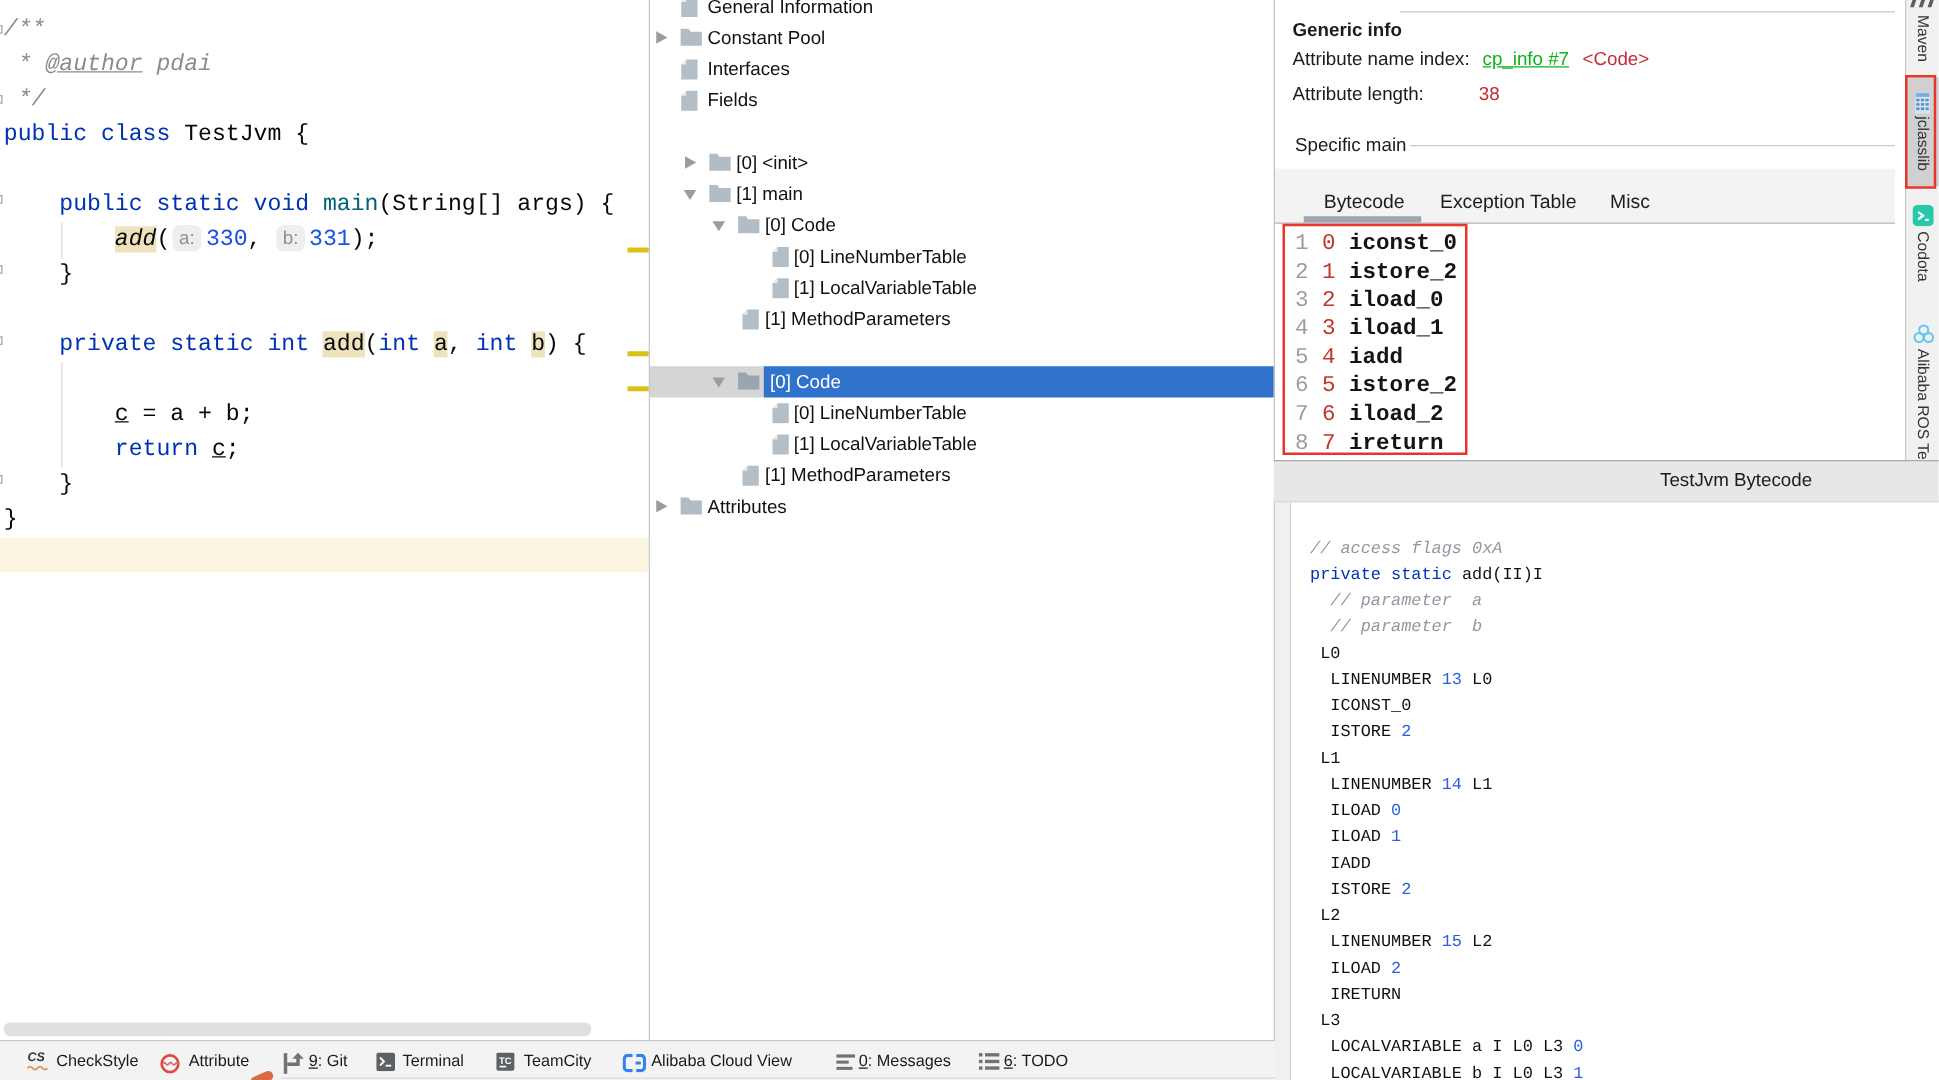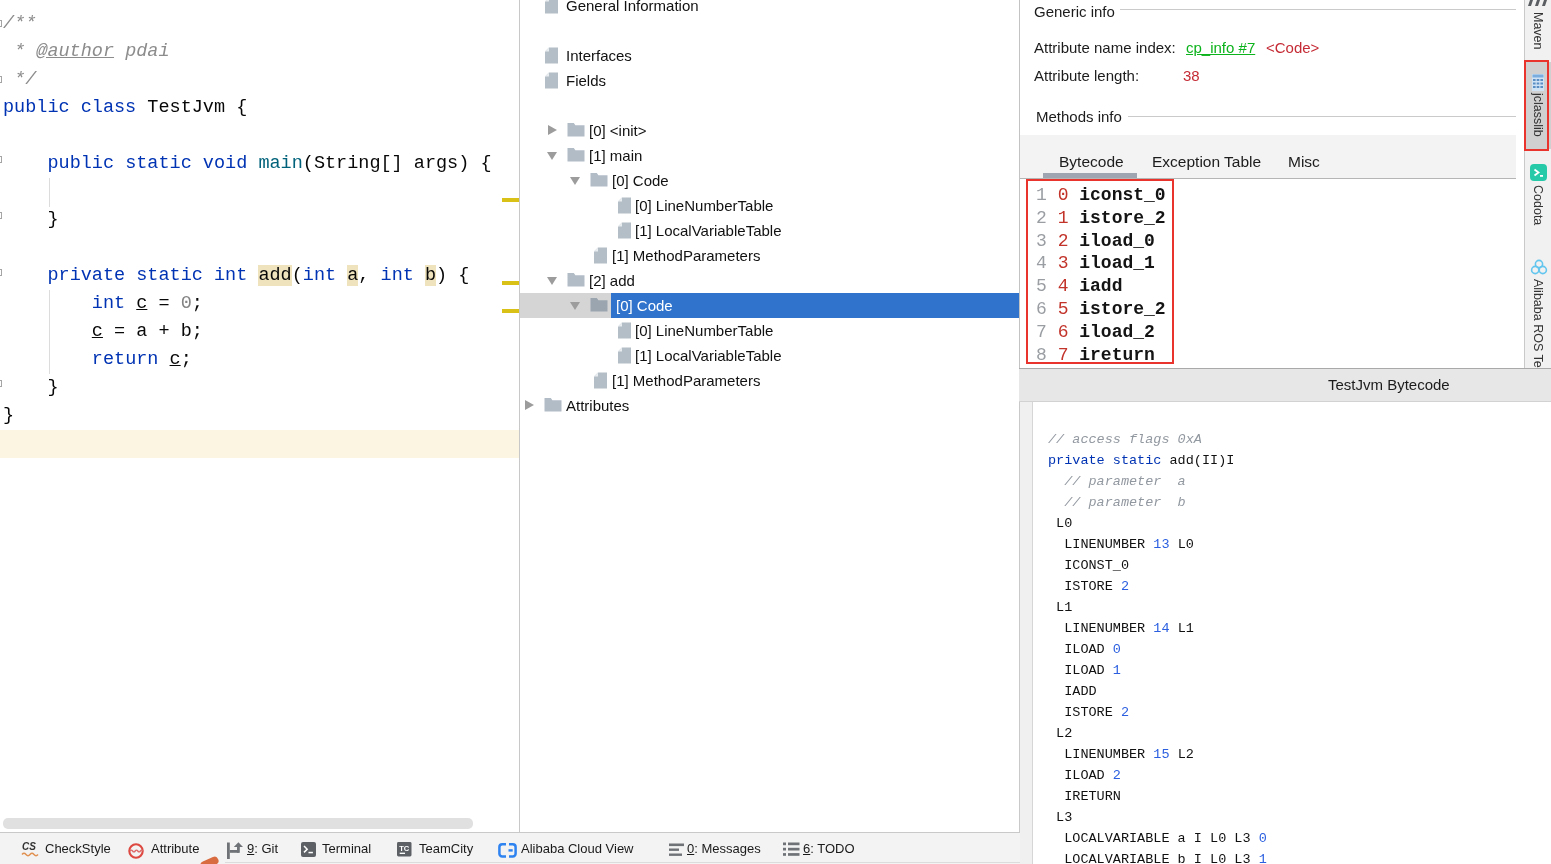--- a/index.html
+++ b/index.html
@@ -78,23 +78,23 @@
 <body>
 <div id="page">
 
   <div id="editor">
     <div class="caretline"></div>
     <div class="cl" style="top:10px;"><span class="cmt">/**</span></div>
     <div class="cl" style="top:38px;"><span class="cmt"> * <span style="text-decoration:underline">@author</span> pdai</span></div>
     <div class="cl" style="top:66px;"><span class="cmt"> */</span></div>
     <div class="cl" style="top:94px;"><span class="kw">public class</span> TestJvm {</div>
     <div class="cl" style="top:150px;">    <span class="kw">public static void</span> <span class="mth">main</span>(String[] args) {</div>
+    <div class="cl" style="top:178px;">        <i class="hl">add</i>(<span class="pill" style="margin-left:2px;margin-right:4px;">a:</span><span class="num">330</span>,<span class="pill" style="margin-left:12px;margin-right:3.5px;">b:</span><span class="num">331</span>);</div>
     <div class="cl" style="top:206px;">    }</div>
     <div class="cl" style="top:262px;">    <span class="kw">private static int</span> <span class="hl">add</span>(<span class="kw">int</span> <span class="hl">a</span>, <span class="kw">int</span> <span class="hl">b</span>) {</div>
-    <div class="cl" style="top:290px;">        <span class="kw">int</span> <u>c</u> = <span style="color:#848484;">0</span>;</div>
     <div class="cl" style="top:318px;">        <u>c</u> = a + b;</div>
     <div class="cl" style="top:346px;">        <span class="kw">return</span> <u>c</u>;</div>
     <div class="cl" style="top:374px;">    }</div>
     <div class="cl" style="top:402px;">}</div>
     <div class="iguide" style="left:49px; top:178px; height:29px;"></div>
     <div class="iguide" style="left:49px; top:290px; height:84px;"></div>
     <div class="fold" style="top:20px;"></div>
     <div class="fold" style="top:76px;"></div>
     <div class="fold" style="top:156px;"></div>
     <div class="fold" style="top:212px;"></div>
@@ -109,20 +109,27 @@
   <div class="vline" style="left:519px; top:0; height:832px;"></div>
 
   <div id="tree">
     <div class="trow" style="top:-7px;">
         <span class="ticon" style="left:24px;"><svg width="15" height="17" viewBox="0 0 15 17">
             <path d="M5 .5 H14 V16.5 H1 V4.5 z" fill="#b4bec7"></path>
             <path d="M5 .5 L1 4.5 H5 z" fill="#e9edf0"></path>
           </svg></span>
         <span class="tlabel" style="left:46px;">General Information</span>
       </div>
+    <div class="trow" style="top:18px;">
+        <span class="arr-c" style="left:5px;"></span>
+        <span class="ticon" style="left:24px;"><svg width="18" height="15" viewBox="0 0 18 15">
+            <path d="M.5 1h6.3l1.6 2.3h9.1v11.2h-17z" fill="#b2bcc7"></path>
+          </svg></span>
+        <span class="tlabel" style="left:46px;">Constant Pool</span>
+      </div>
     <div class="trow" style="top:43px;">
         <span class="ticon" style="left:24px;"><svg width="15" height="17" viewBox="0 0 15 17">
             <path d="M5 .5 H14 V16.5 H1 V4.5 z" fill="#b4bec7"></path>
             <path d="M5 .5 L1 4.5 H5 z" fill="#e9edf0"></path>
           </svg></span>
         <span class="tlabel" style="left:46px;">Interfaces</span>
       </div>
     <div class="trow" style="top:68px;">
         <span class="ticon" style="left:24px;"><svg width="15" height="17" viewBox="0 0 15 17">
             <path d="M5 .5 H14 V16.5 H1 V4.5 z" fill="#b4bec7"></path>
@@ -164,27 +171,20 @@
             <path d="M5 .5 L1 4.5 H5 z" fill="#e9edf0"></path>
           </svg></span>
         <span class="tlabel" style="left:115px;">[1] LocalVariableTable</span>
       </div>
     <div class="trow" style="top:243px;">
         <span class="ticon" style="left:73px;"><svg width="15" height="17" viewBox="0 0 15 17">
             <path d="M5 .5 H14 V16.5 H1 V4.5 z" fill="#b4bec7"></path>
             <path d="M5 .5 L1 4.5 H5 z" fill="#e9edf0"></path>
           </svg></span>
         <span class="tlabel" style="left:92px;">[1] MethodParameters</span>
-      </div>
-    <div class="trow" style="top:268px;">
-        <span class="arr-e" style="left:27px;"></span>
-        <span class="ticon" style="left:47px;"><svg width="18" height="15" viewBox="0 0 18 15">
-            <path d="M.5 1h6.3l1.6 2.3h9.1v11.2h-17z" fill="#b2bcc7"></path>
-          </svg></span>
-        <span class="tlabel" style="left:69px;">[2] add</span>
       </div>
     <div class="trow" style="top:293px;">
         <span style="position:absolute;left:0;top:0;width:91px;height:25px;background:#d5d5d5;"></span>
         <span style="position:absolute;left:91px;top:0;width:408px;height:25px;background:#2f73cd;"></span>
         <span class="arr-e" style="left:50px;"></span>
         <span class="ticon" style="left:70px;"><svg width="18" height="15" viewBox="0 0 18 15">
             <path d="M.5 1h6.3l1.6 2.3h9.1v11.2h-17z" fill="#9aa5b0"></path>
           </svg></span>
         <span class="tlabel" style="left:96px;color:#fff;">[0] Code</span>
       </div>
@@ -212,28 +212,28 @@
     <div class="trow" style="top:393px;">
         <span class="arr-c" style="left:5px;"></span>
         <span class="ticon" style="left:24px;"><svg width="18" height="15" viewBox="0 0 18 15">
             <path d="M.5 1h6.3l1.6 2.3h9.1v11.2h-17z" fill="#b2bcc7"></path>
           </svg></span>
         <span class="tlabel" style="left:46px;">Attributes</span>
       </div>
   </div>
 
   <div id="rpanel">
-    <div class="rlabel" style="left:14px; top:3px;">Generic info</div>
+    <div class="rlabel" style="left:14px; top:16px;font-weight:bold;">Generic info</div>
     <div class="hline" style="left:100px; width:396px; top:9px;"></div>
     <div class="rlabel" style="left:14px; top:39px;">Attribute name index:</div>
     <div class="rlabel green" style="left:166px; top:39px;">cp_info #7</div>
     <div class="rlabel redv" style="left:246px; top:39px;">&lt;Code&gt;</div>
     <div class="rlabel" style="left:14px; top:67px;">Attribute length:</div>
     <div class="rlabel redv" style="left:163px; top:67px;">38</div>
-    <div class="rlabel" style="left:16px; top:108px;">Methods info</div>
+    <div class="rlabel" style="left:16px; top:108px;">Specific main</div>
     <div class="hline" style="left:108px; width:388px; top:116px;"></div>
     <div style="position:absolute; left:0; top:135px; width:496px; height:44px; background:#f3f3f3;"></div>
     <div style="position:absolute; left:0; top:178px; width:496px; height:1px; background:#b5b5b5;"></div>
     <div class="rlabel" style="left:39px; top:153px; font-size:15.5px;">Bytecode</div>
     <div class="rlabel" style="left:132px; top:153px; font-size:15.5px;">Exception Table</div>
     <div class="rlabel" style="left:268px; top:153px; font-size:15.5px;">Misc</div>
     <div style="position:absolute; left:23px; top:173px; width:94px; height:5px; background:#9fa6b2;"></div>
     <div class="bcl" style="left:16px; top:185px;"><span class="bc-n">1</span> <span class="bc-o">0</span> <span class="bc-i">iconst_0</span></div>
     <div class="bcl" style="left:16px; top:208px;"><span class="bc-n">2</span> <span class="bc-o">1</span> <span class="bc-i">istore_2</span></div>
     <div class="bcl" style="left:16px; top:231px;"><span class="bc-n">3</span> <span class="bc-o">2</span> <span class="bc-i">iload_0</span></div>

